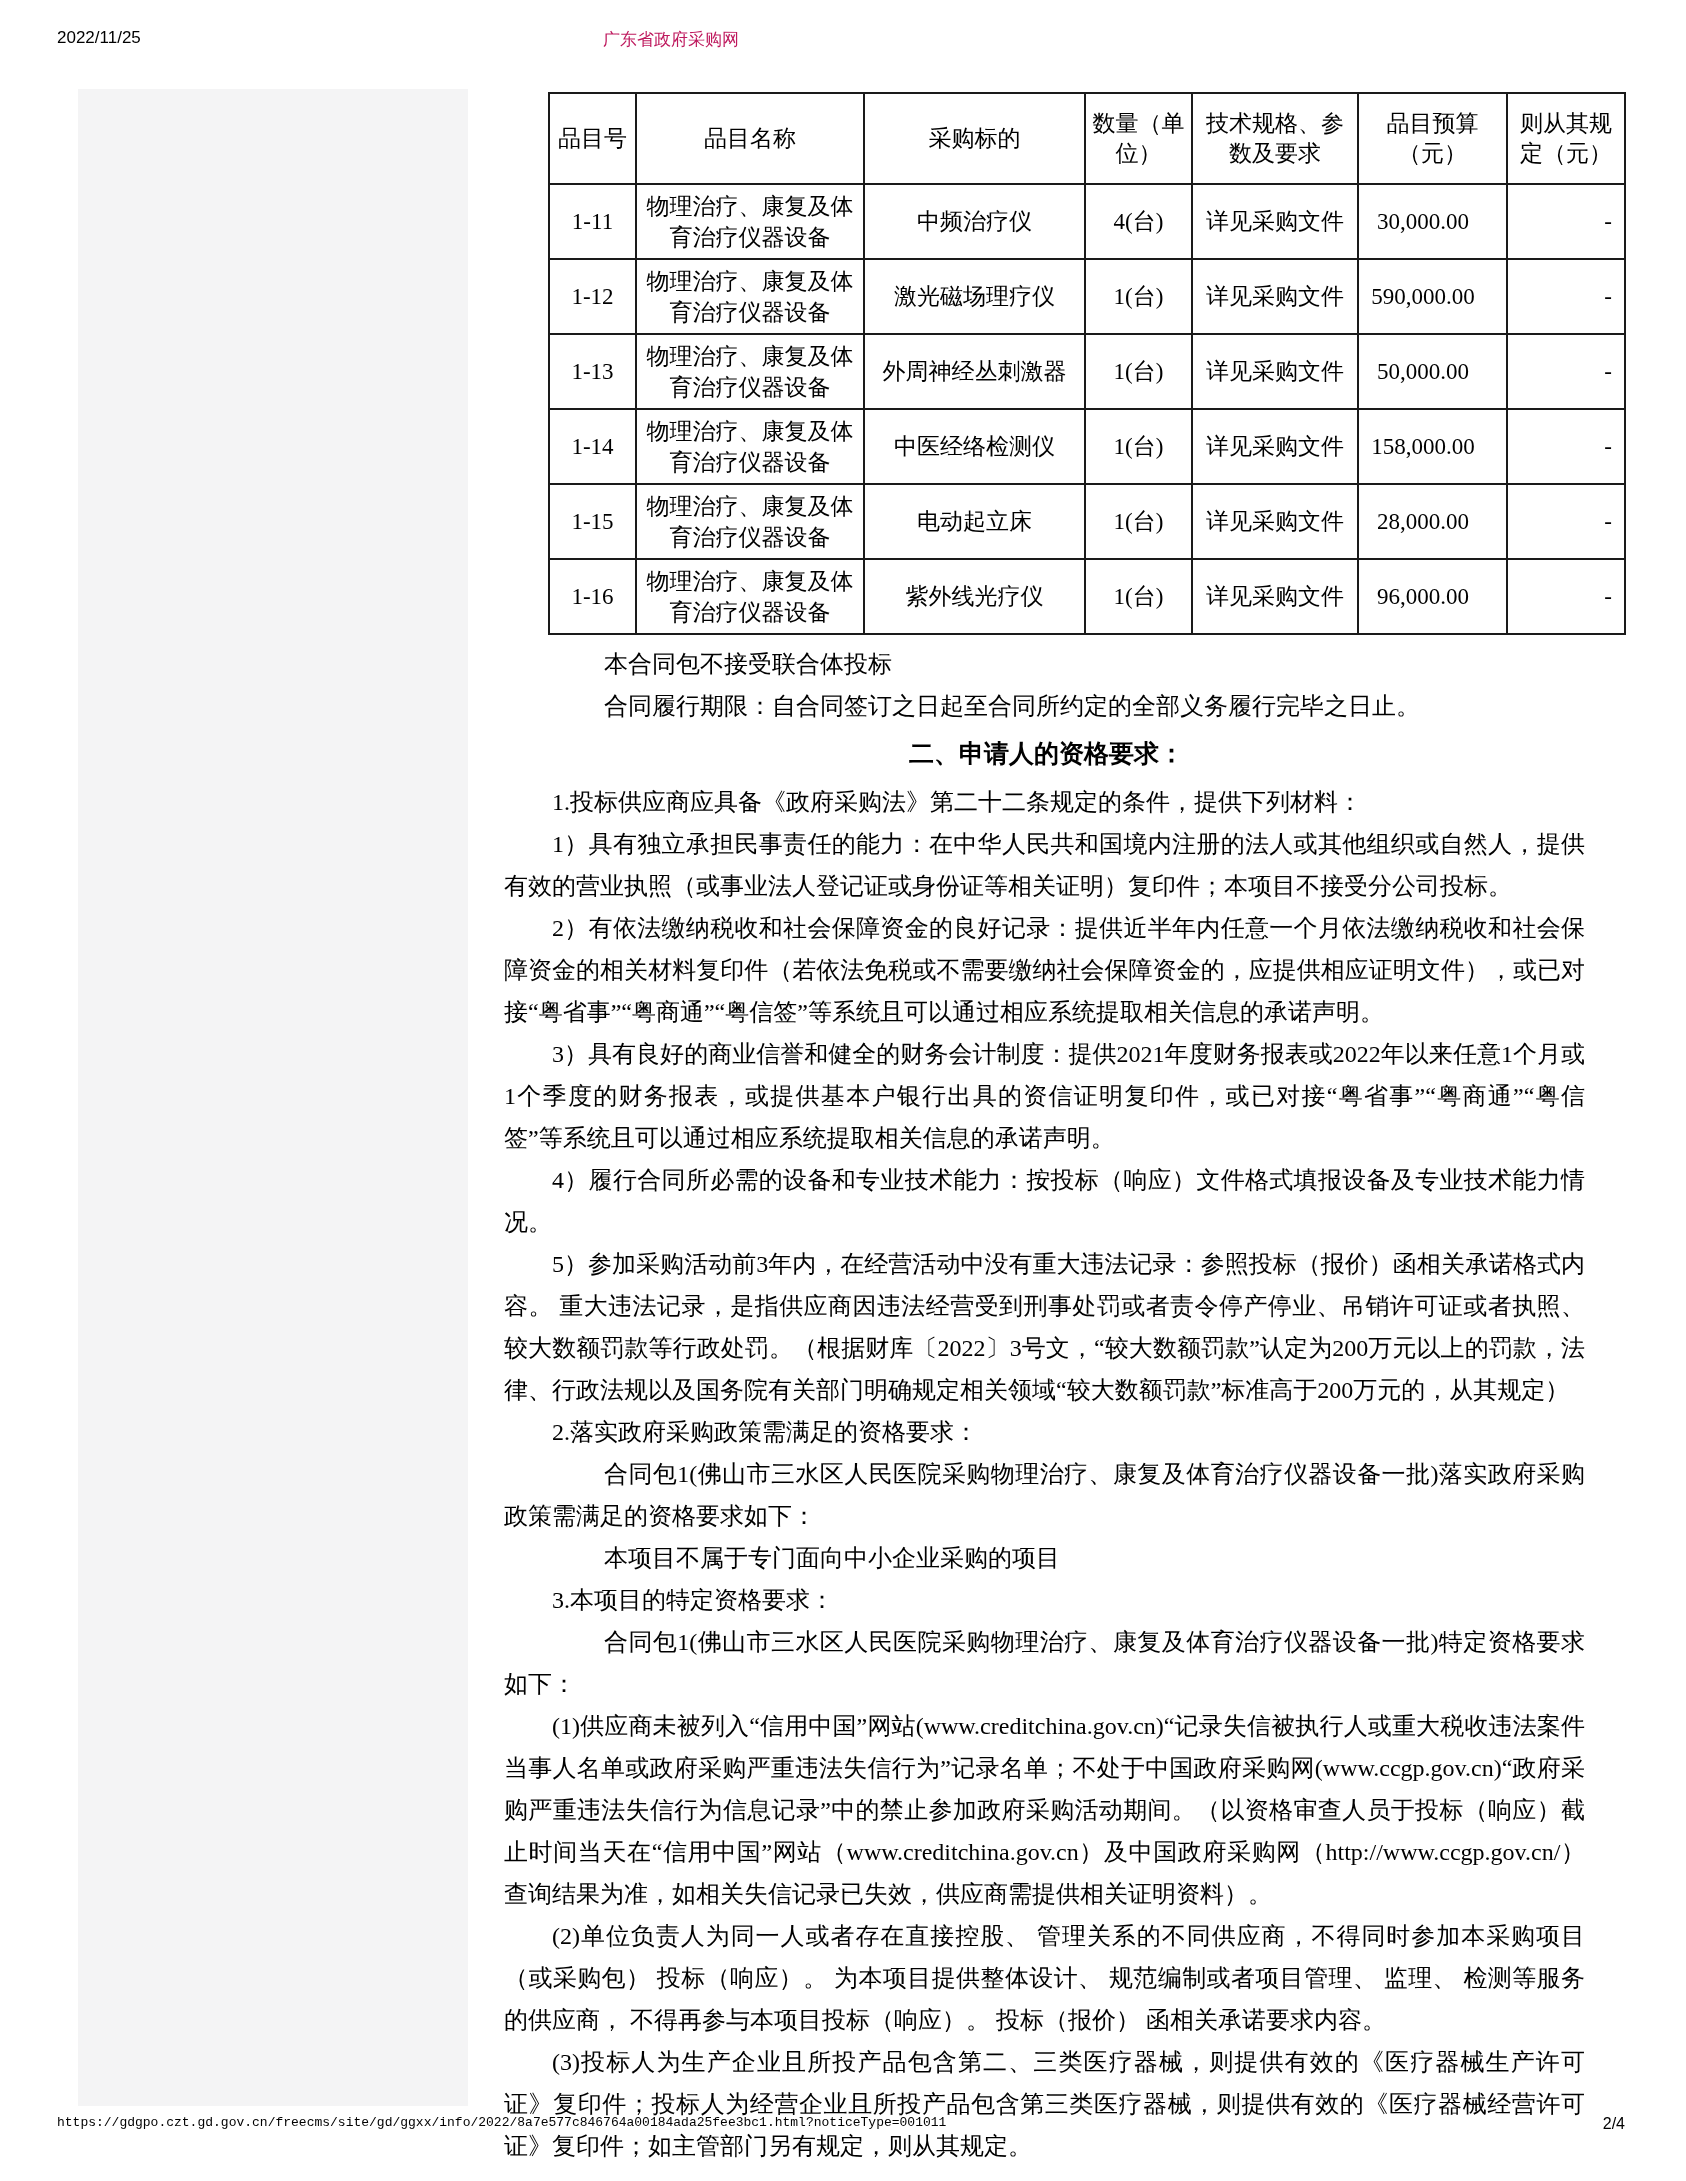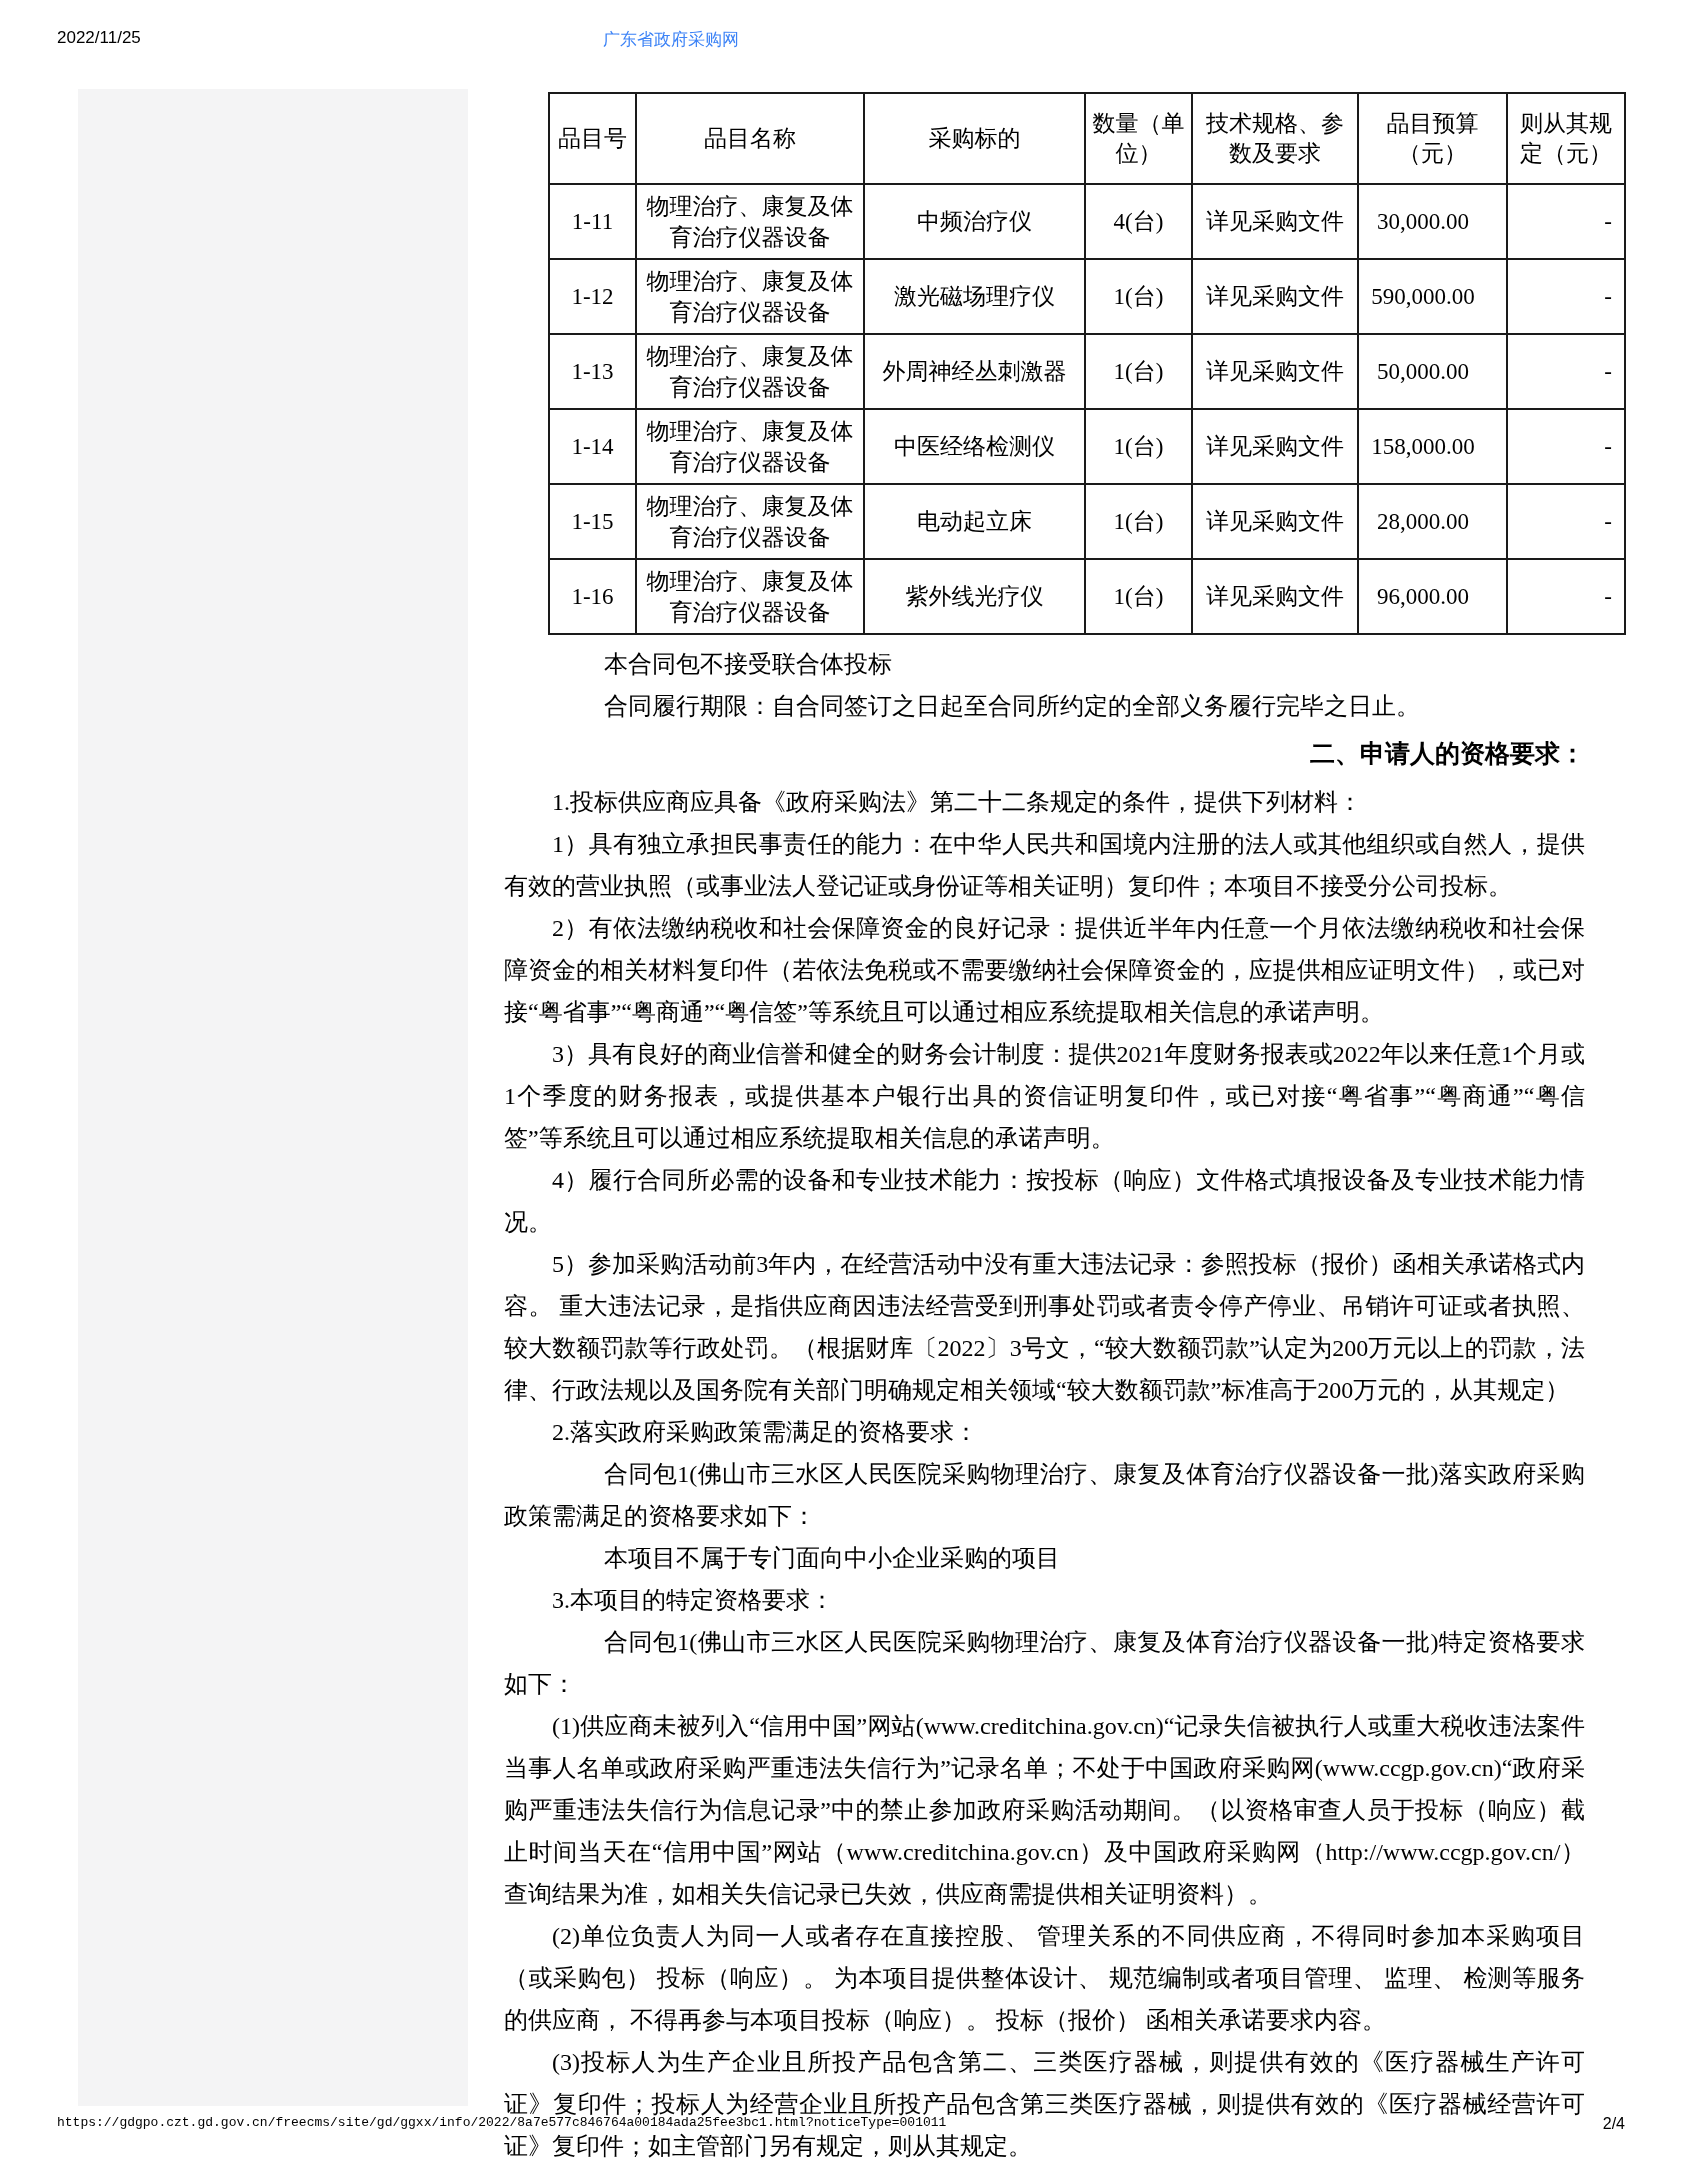--- a/index.html
+++ b/index.html
@@ -13,21 +13,21 @@
   }
   
   .print-date{
     position:absolute;left:57px;top:28px;
     font-family:"Liberation Sans","DejaVu Sans",sans-serif;
     font-size:17px;color:#000;
   }
   .site-title{
     position:absolute;left:603px;top:28px;
     font-family:"Liberation Sans","DejaVu Sans",sans-serif;
-    font-size:17px;color:#3b82f6;
+    font-size:17px;color:#be185d;
   }
   .print-footer-url{
     position:absolute;left:57px;top:2115px;
     font-family:Liberation Mono, monospace;
     font-size:13px;color:#000;white-space:nowrap;
   }
   .print-footer-page{
     position:absolute;right:61px;top:2115px;
     font-family:"Liberation Sans","DejaVu Sans",sans-serif;
     font-size:16px;color:#000;
@@ -77,21 +77,21 @@
     line-height:42px;
     text-align:justify;
     word-break:break-all;
     color:#000;
   }
   .pa{text-indent:48px;}   
   .pb{text-indent:100px;}  
   .ph{
     font-size:25px;font-weight:bold;
     line-height:46px;margin:4px 0 4px 0;
-    text-indent:4px;text-align:right;
+    text-indent:4px;text-align:center;
   }
 </style>
 </head>
 <body>
 
 <div class="page">
 
   <div class="print-date">2022/11/25</div>
   <div class="site-title">广东省政府采购网</div>
 

